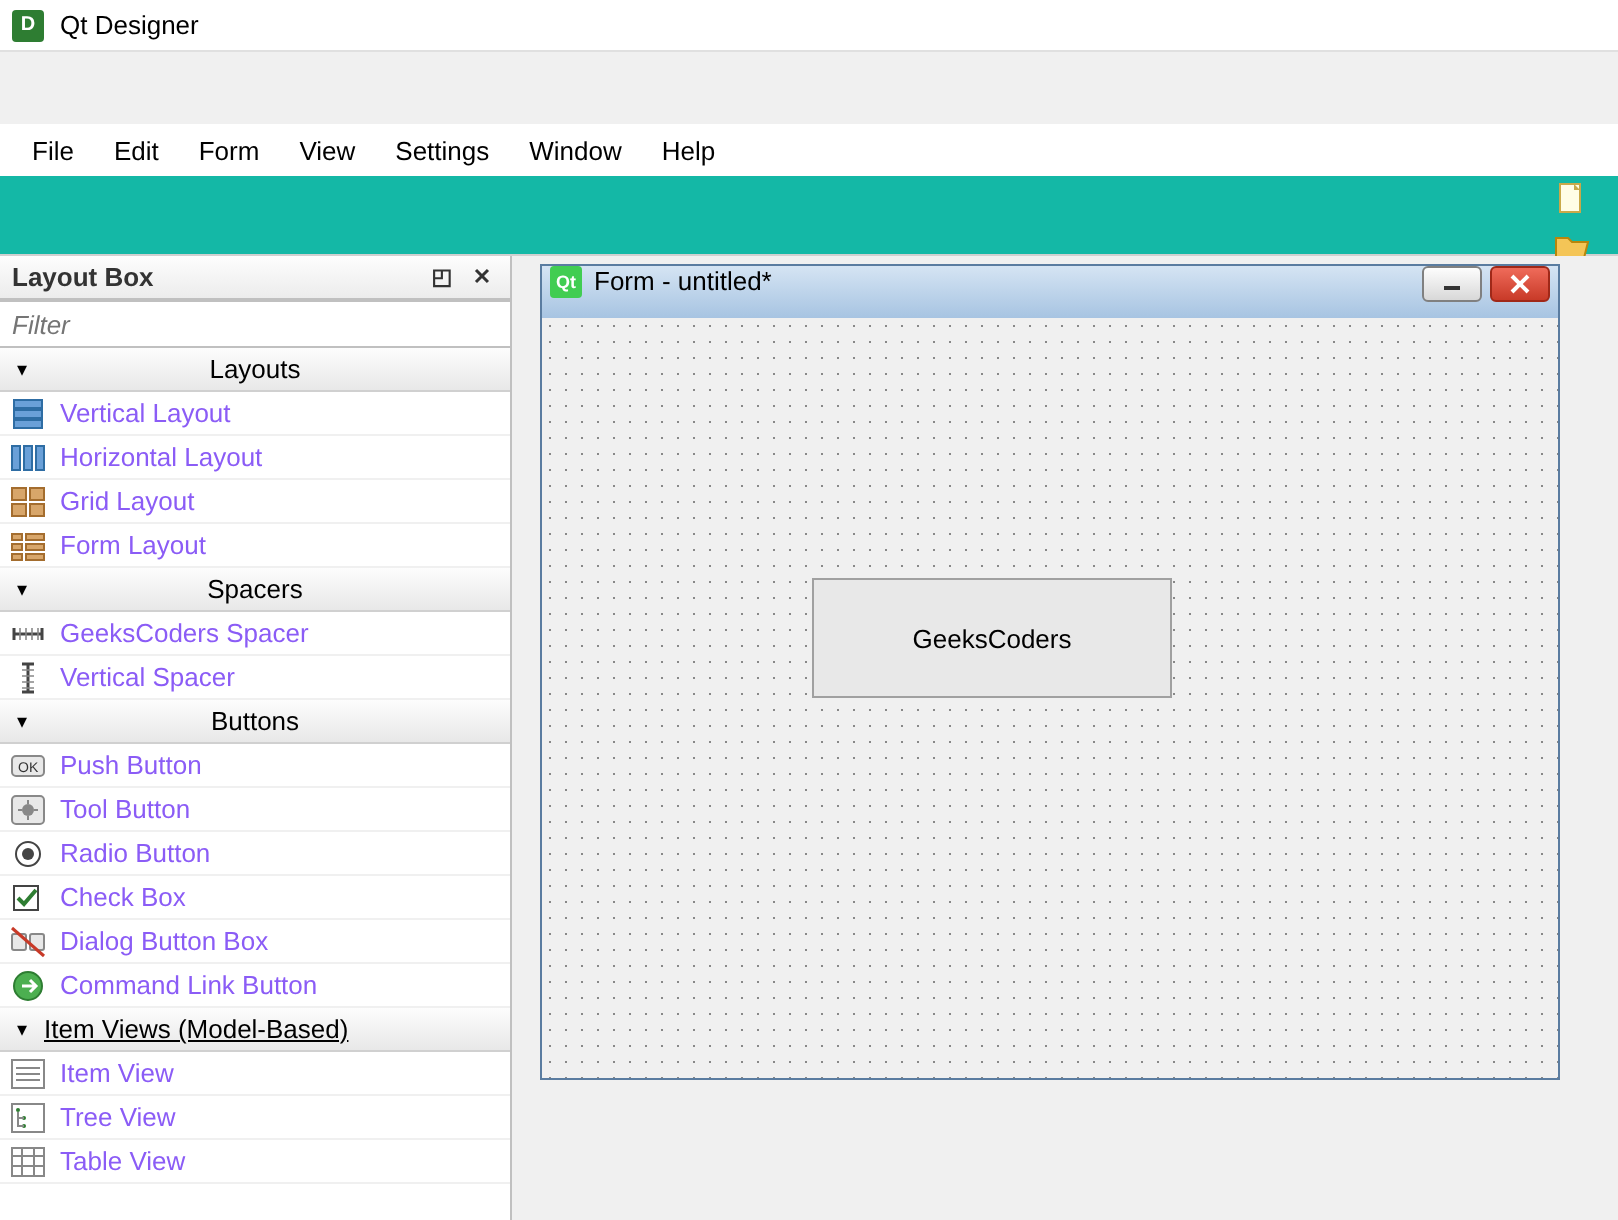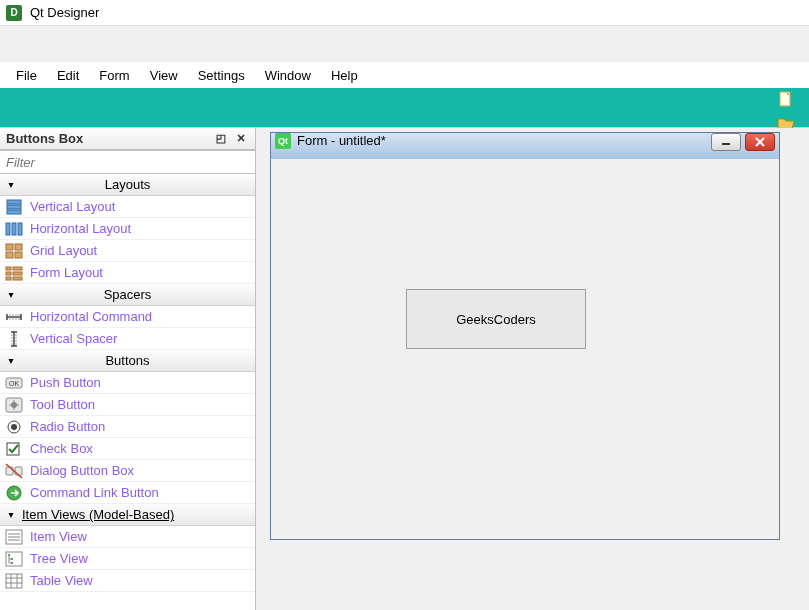--- a/index.html
+++ b/index.html
@@ -196,21 +196,21 @@
         <rect x="3" y="3" width="14" height="14" fill="none" stroke="#2e6da4"></rect>
         <path d="M7 13 L13 7 M10 7 L13 7 L13 10" fill="none" stroke="#2e6da4"></path>
       </svg>
     </div>
   </div>
 
 <div class="main">
 
   <div class="panel">
     <div class="panel-header">
-      <span>Buttons Box</span>
+      <span>Layout Box</span>
       <span class="spacer"></span>
       <span class="hbtn">◰</span>
       <span class="hbtn">✕</span>
     </div>
     <div class="filter">
       <input type="text" placeholder="Filter" style="">
     </div>
     <div class="tree" id="tree">
         <div class="cat">
           <span class="chev">▾</span>
@@ -264,21 +264,21 @@
           <span class="chev">▾</span>
           <span class="clabel">Spacers</span>
         </div>
         <div class="leaf">
           <span class="licon">
             <svg width="18" height="16" viewBox="0 0 18 16">
               <path d="M2 8 L16 8 M2 5 L2 11 M16 5 L16 11" stroke="#444" stroke-width="1.5" fill="none"></path>
               <path d="M5 5 L5 11 M8 5 L8 11 M11 5 L11 11 M14 5 L14 11" stroke="#888" stroke-width="0.8"></path>
             </svg>
           </span>
-          <span>Horizontal Command</span>
+          <span>GeeksCoders Spacer</span>
         </div>
         <div class="leaf">
           <span class="licon">
             <svg width="18" height="16" viewBox="0 0 18 16">
               <path d="M9 1 L9 15 M6 1 L12 1 M6 15 L12 15" stroke="#444" stroke-width="1.5" fill="none"></path>
               <path d="M6 4 L12 4 M6 7 L12 7 M6 10 L12 10 M6 13 L12 13" stroke="#888" stroke-width="0.8"></path>
             </svg>
           </span>
           <span>Vertical Spacer</span>
         </div>

